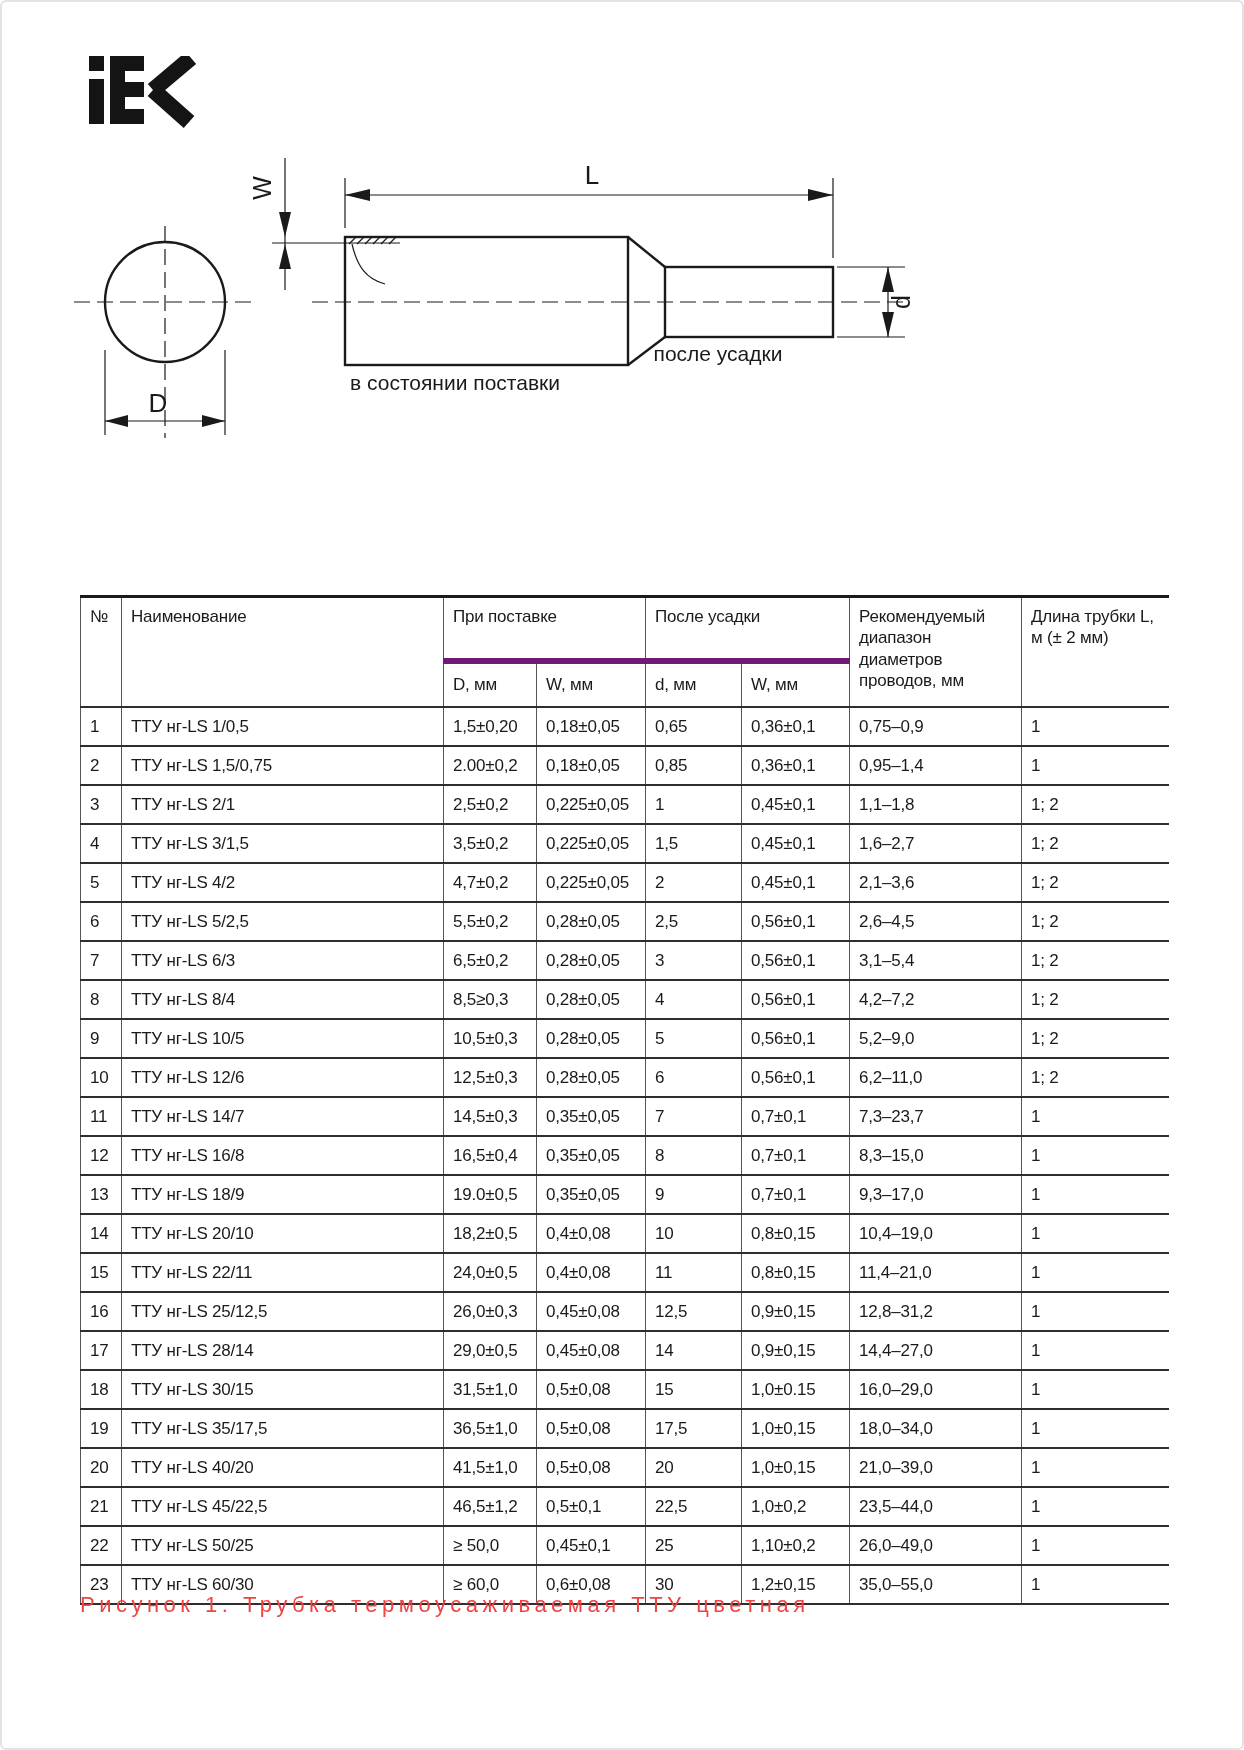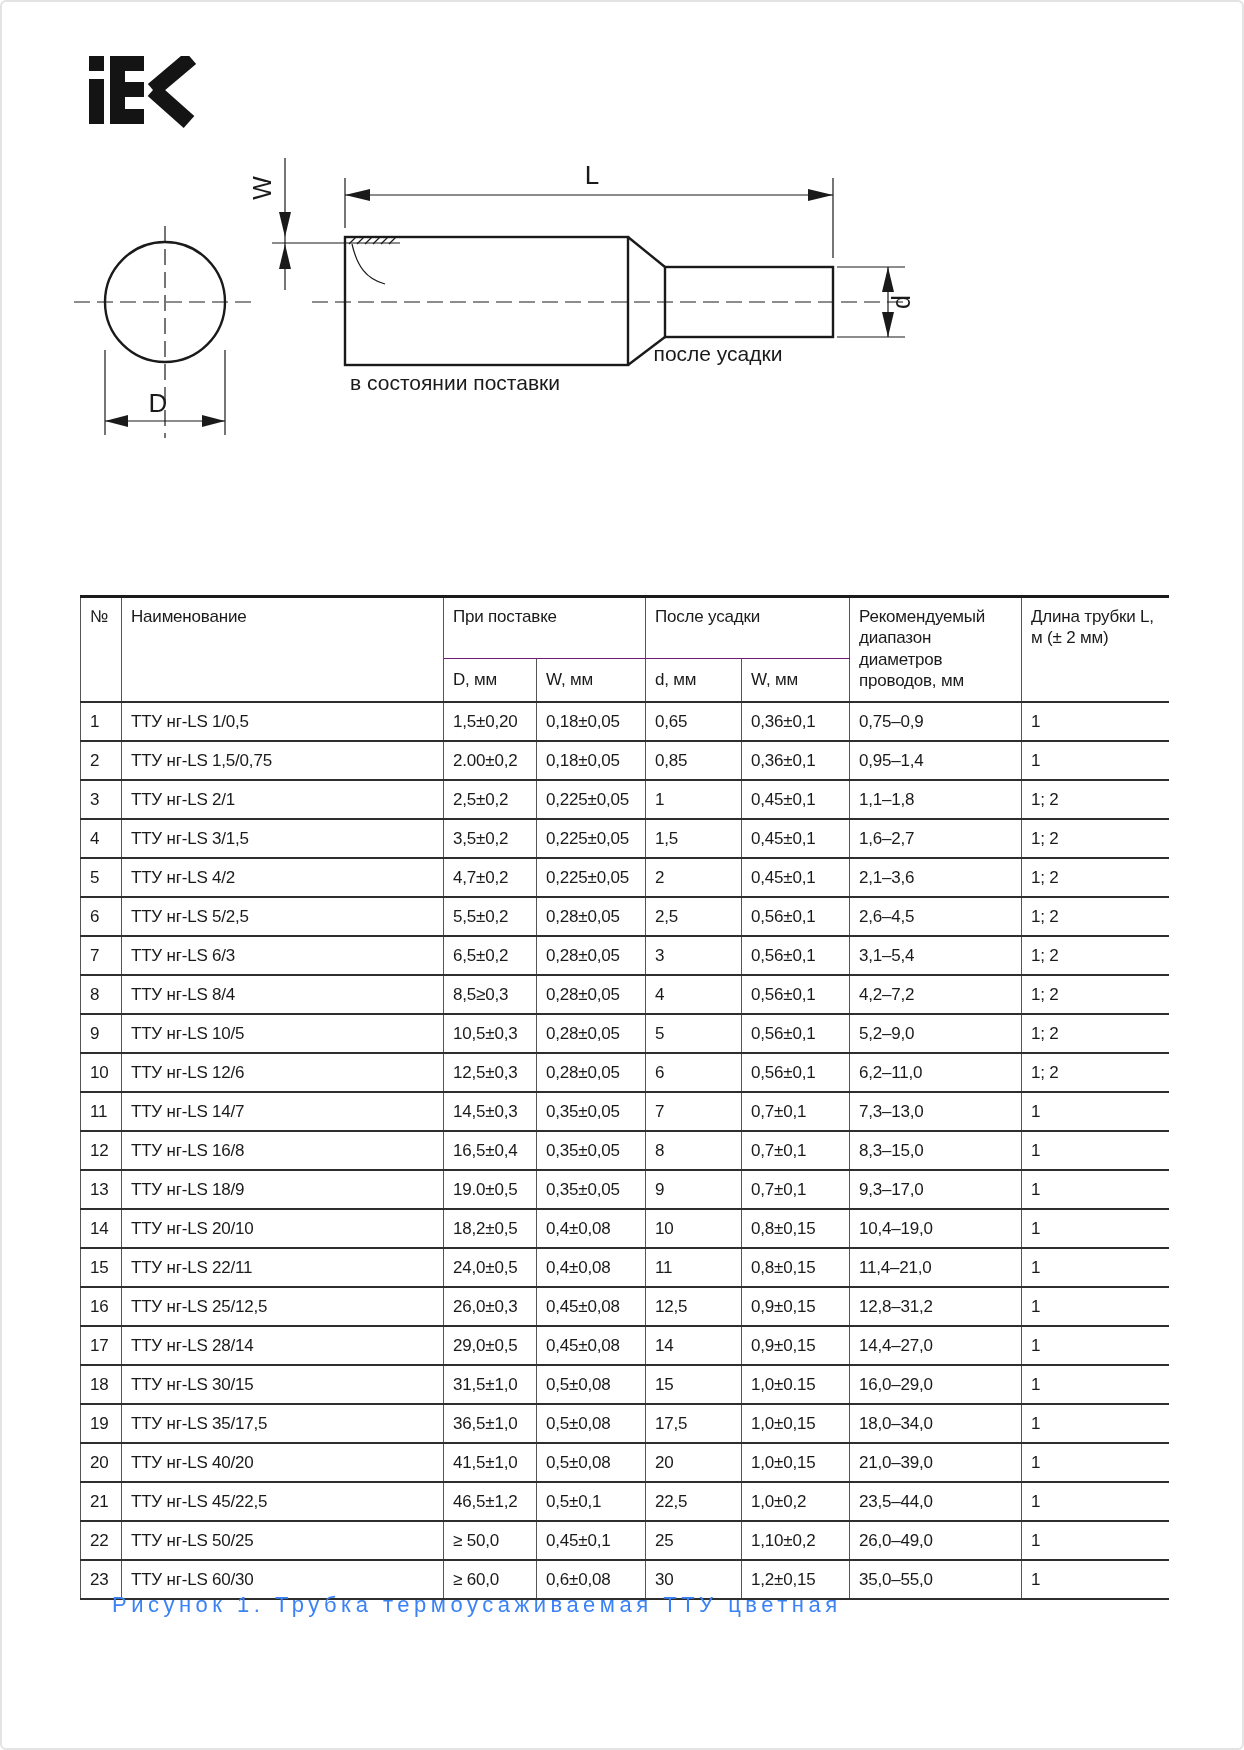--- a/index.html
+++ b/index.html
@@ -12,26 +12,26 @@
   .diagram text{font-family:"Liberation Sans",sans-serif;fill:#1a1a1a;}
 
   .spec-table{position:absolute;left:80px;top:595px;width:1088px;border-collapse:collapse;table-layout:fixed;
               font-size:17px;letter-spacing:-0.2px;
               border-top:3px solid #1b1b1b;border-bottom:2px solid #1b1b1b;border-left:1px solid #555;}
   .spec-table th,.spec-table td{border-right:1px solid #555;border-bottom:2px solid #2e2e2e;
               font-weight:normal;text-align:left;padding:4px 6px 4px 9px;vertical-align:middle;}
   .spec-table th{vertical-align:top;padding-top:8px;line-height:1.25;}
   .spec-table thead tr:first-child th:last-child,
   .spec-table tbody td:last-child{border-right:none;}
-  .spec-table th.group{border-bottom:1px solid #701a75;height:48px;}
+  .spec-table th.group{border-bottom:6px solid #701a75;height:48px;}
   .spec-table thead tr:last-child th{height:34px;vertical-align:middle;padding-top:4px;margin-top:12px;}
   .spec-table tbody td{height:29px;}
   .spec-table td.c0{text-align:left;padding-left:9px;}
 
-  .caption{position:absolute;left:80px;top:1592px;font-size:22px;letter-spacing:4.5px;color:#3b82f6;white-space:nowrap;margin-left:32px;}
+  .caption{position:absolute;left:80px;top:1592px;font-size:22px;letter-spacing:4.5px;color:#ef4444;white-space:nowrap;}
 </style>
 </head>
 <body>
 
 <div class="page-frame"></div>
 
 <svg class="logo" viewBox="0 0 110 72" aria-label="IEK">
   <g fill="#141414">
     <rect x="0" y="0" width="15" height="15"></rect>
     <rect x="0" y="23" width="15" height="45"></rect>
@@ -252,21 +252,21 @@
         <td class="c6">6,2–11,0</td>
         <td class="c7">1; 2</td>
       </tr>
       <tr>
         <td class="c0">11</td>
         <td class="c1">ТТУ нг-LS 14/7</td>
         <td class="c2">14,5±0,3</td>
         <td class="c3">0,35±0,05</td>
         <td class="c4">7</td>
         <td class="c5">0,7±0,1</td>
-        <td class="c6">7,3–13,0</td>
+        <td class="c6">7,3–23,7</td>
         <td class="c7">1</td>
       </tr>
       <tr>
         <td class="c0">12</td>
         <td class="c1">ТТУ нг-LS 16/8</td>
         <td class="c2">16,5±0,4</td>
         <td class="c3">0,35±0,05</td>
         <td class="c4">8</td>
         <td class="c5">0,7±0,1</td>
         <td class="c6">8,3–15,0</td>

